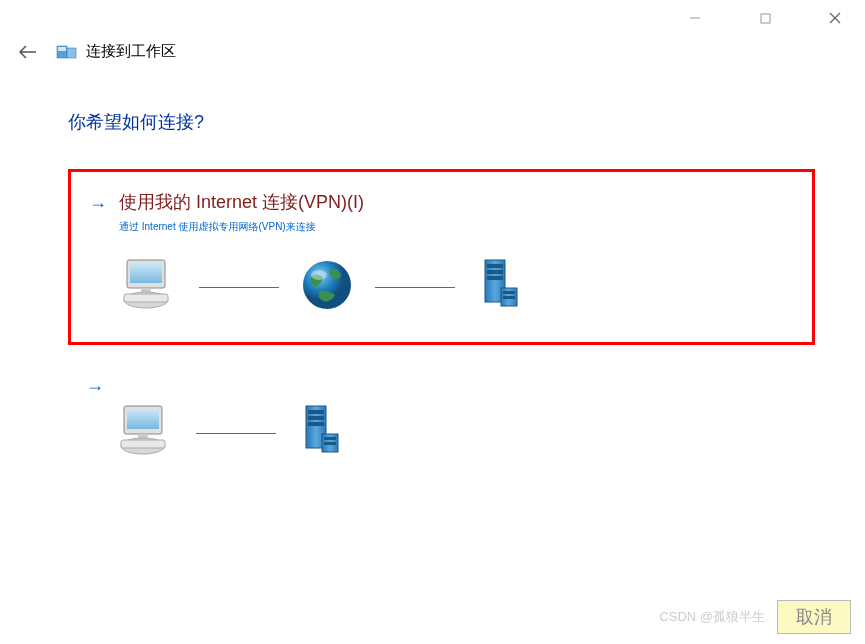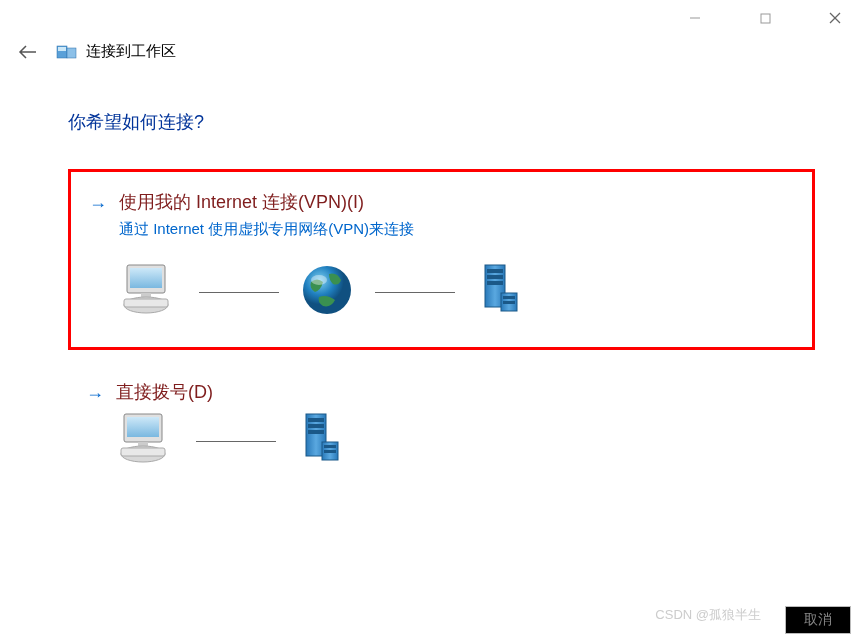--- a/index.html
+++ b/index.html
@@ -71,49 +71,49 @@
       color: #0066cc;
       font-size: 18px;
       margin-right: 12px;
     }
     .opt-title {
       color: #7f1d1d;
       font-size: 18px;
     }
     .opt-desc {
       color: #0066cc;
-      font-size: 15px;
+      font-size: 10px;
       margin-left: 30px;
       margin-bottom: 22px;
     }
     .illustration {
       display: flex;
       align-items: center;
       margin-left: 30px;
       gap: 20px;
     }
     .conn-line {
       width: 80px;
       height: 1px;
       background: #666;
     }
     .footer {
       position: absolute;
       bottom: 10px;
       right: 14px;
       display: flex;
-      align-items: flex-start;
-      gap: 24px;
+      align-items: center;
+      gap: 12px;
       margin-top: 32px;
     }
     .cancel-btn {
       border: 1px solid #bbb;
       padding: 4px 18px;
-      font-size: 14px;
-      background: #000000;
+      font-size: 18px;
+      background: #fef9c3;
       color: #888;
     }
     .watermark {
       color: #ccc;
       font-size: 13px;
     }
   </style>
 </head>
 <body>
 
@@ -212,21 +212,20 @@
           <rect x="28" y="35" width="12" height="3" fill="#1a5888"></rect>
           <rect x="28" y="40" width="12" height="3" fill="#1a5888"></rect>
         </svg>
       </span>
     </div>
   </div>
 
   <div class="option">
     <div class="option-head">
       <span class="opt-arrow">→</span>
-      <span class="opt-title">直接拨号(D)</span>
     </div>
     <div class="illustration">
       <span>
         <svg width="60" height="58" viewBox="0 0 60 58">
           <defs>
             <linearGradient id="mon2" x1="0" y1="0" x2="0" y2="1">
                 <stop offset="0" stop-color="#cde8f8"></stop>
                 <stop offset="1" stop-color="#7ab8e0"></stop>
               </linearGradient>
           </defs>

